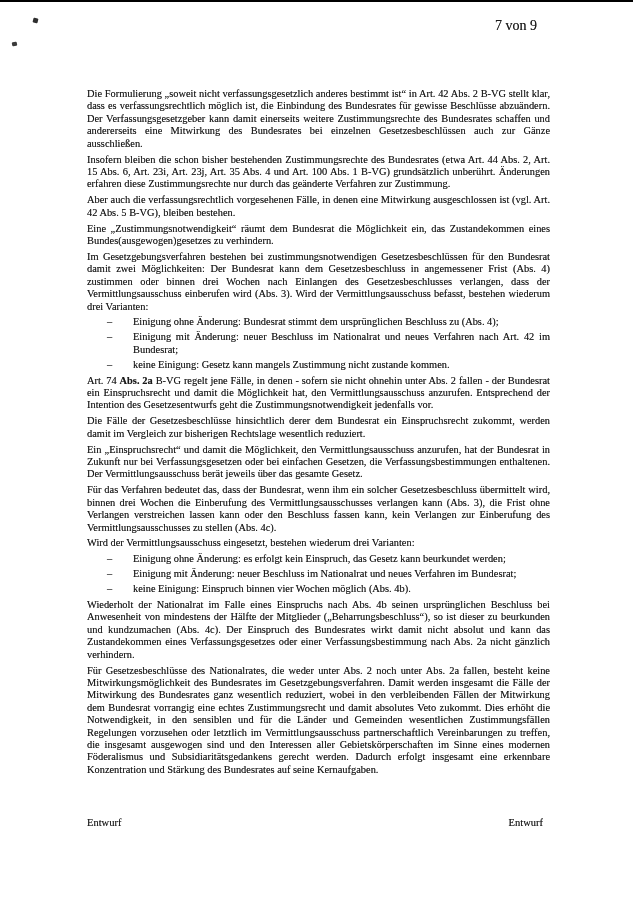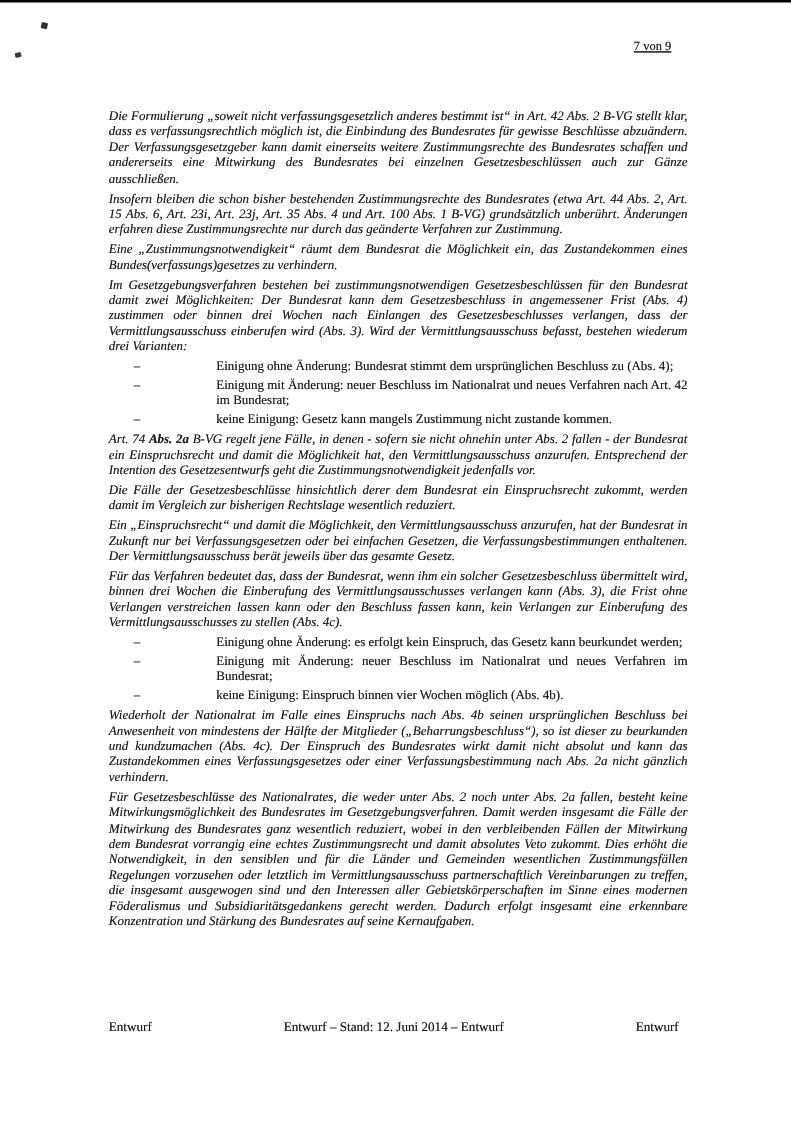--- a/index.html
+++ b/index.html
@@ -21,92 +21,92 @@
     position: absolute; left: 33px; top: 18px;
     width: 5px; height: 5px; background: #2f2f2f;
     transform: rotate(14deg); border-radius: 1px;
   }
   .speck-b {
     position: absolute; left: 12px; top: 42px;
     width: 5px; height: 4px; background: #3a3a3a;
     transform: rotate(-12deg); border-radius: 1px;
   }
   .page-number {
-    position: absolute; top: 31px; right: 96px;
-    font-size: 10px; line-height: 13px;
+    position: absolute; top: 19px; right: 96px;
+    font-size: 14px; line-height: 13px;
     text-shadow: 0 0 0.5px rgba(0,0,0,0.55);
-    text-decoration: underline;
   }
   .doc-body {
     position: absolute; left: 87px; top: 88px; width: 463px;
     font-size: 10.4px; line-height: 12.4px;
     text-align: justify;
     text-shadow: 0 0 0.5px rgba(0,0,0,0.55);
   }
-  .para { margin: 0 0 3.5px 0; text-align: justify; font-style: italic; }
+  .para { margin: 0 0 3.5px 0; text-align: justify; }
   .bold { font-weight: bold; }
   .blist { margin: 0 0 3.5px 0; }
   .li { display: flex; margin: 0 0 2.5px 0; padding-left: 20px; }
   .dash { flex: 0 0 26px; }
-  .litext { flex: 1 1 auto; text-align: justify; margin-left: 40px; }
+  .litext { flex: 1 1 auto; text-align: justify; }
   .footer {
     position: absolute; left: 87px; right: 90px; top: 816px;
     display: flex; justify-content: space-between; align-items: center;
     font-size: 10.5px; line-height: 13px;
     text-shadow: 0 0 0.5px rgba(0,0,0,0.55);
     background: #ffffff;
   }
 </style>
 </head>
 <body>
 
 <div class="scan-topline"></div>
 <div class="speck-a"></div>
 <div class="speck-b"></div>
 
 <div class="page-number">7 von 9</div>
 
 <div class="doc-body">
     <p class="para"><span>Die Formulierung „soweit nicht verfassungsgesetzlich anderes bestimmt ist“ in Art. 42 Abs. 2 B-VG stellt klar, dass es verfassungsrechtlich möglich ist, die Einbindung des Bundesrates für gewisse Beschlüsse abzuändern. Der Verfassungsgesetzgeber kann damit einerseits weitere Zustimmungsrechte des Bundesrates schaffen und andererseits eine Mitwirkung des Bundesrates bei einzelnen Gesetzesbeschlüssen auch zur Gänze ausschließen.</span></p>
     <p class="para"><span>Insofern bleiben die schon bisher bestehenden Zustimmungsrechte des Bundesrates (etwa Art. 44 Abs. 2, Art. 15 Abs. 6, Art. 23i, Art. 23j, Art. 35 Abs. 4 und Art. 100 Abs. 1 B-VG) grundsätzlich unberührt. Änderungen erfahren diese Zustimmungsrechte nur durch das geänderte Verfahren zur Zustimmung.</span></p>
-    <p class="para"><span>Eine „Zustimmungsnotwendigkeit“ räumt dem Bundesrat die Möglichkeit ein, das Zustandekommen eines Bundes(verfassungs)gesetzes zu verhindern.</span></p>
+    <p class="para"><span>Aber auch die verfassungsrechtlich vorgesehenen Fälle, in denen eine Mitwirkung ausgeschlossen ist (vgl. Art. 42 Abs. 5 B-VG), bleiben bestehen.</span></p>
+    <p class="para"><span>Eine „Zustimmungsnotwendigkeit“ räumt dem Bundesrat die Möglichkeit ein, das Zustandekommen eines Bundes(ausgewogen)gesetzes zu verhindern.</span></p>
     <p class="para"><span>Im Gesetzgebungsverfahren bestehen bei zustimmungsnotwendigen Gesetzesbeschlüssen für den Bundesrat damit zwei Möglichkeiten: Der Bundesrat kann dem Gesetzesbeschluss in angemessener Frist (Abs. 4) zustimmen oder binnen drei Wochen nach Einlangen des Gesetzesbeschlusses verlangen, dass der Vermittlungsausschuss einberufen wird (Abs. 3). Wird der Vermittlungsausschuss befasst, bestehen wiederum drei Varianten:</span></p>
     <div class="blist">
       <div class="li">
         <span class="dash">–</span>
         <span class="litext">Einigung ohne Änderung: Bundesrat stimmt dem ursprünglichen Beschluss zu (Abs. 4);</span>
       </div>
       <div class="li">
         <span class="dash">–</span>
         <span class="litext">Einigung mit Änderung: neuer Beschluss im Nationalrat und neues Verfahren nach Art. 42 im Bundesrat;</span>
       </div>
       <div class="li">
         <span class="dash">–</span>
         <span class="litext">keine Einigung: Gesetz kann mangels Zustimmung nicht zustande kommen.</span>
       </div>
     </div>
     <p class="para"><span>Art. 74 </span><span class="bold">Abs. 2a</span><span> B-VG regelt jene Fälle, in denen - sofern sie nicht ohnehin unter Abs. 2 fallen - der Bundesrat ein Einspruchsrecht und damit die Möglichkeit hat, den Vermittlungsausschuss anzurufen. Entsprechend der Intention des Gesetzesentwurfs geht die Zustimmungsnotwendigkeit jedenfalls vor.</span></p>
     <p class="para"><span>Die Fälle der Gesetzesbeschlüsse hinsichtlich derer dem Bundesrat ein Einspruchsrecht zukommt, werden damit im Vergleich zur bisherigen Rechtslage wesentlich reduziert.</span></p>
     <p class="para"><span>Ein „Einspruchsrecht“ und damit die Möglichkeit, den Vermittlungsausschuss anzurufen, hat der Bundesrat in Zukunft nur bei Verfassungsgesetzen oder bei einfachen Gesetzen, die Verfassungsbestimmungen enthaltenen. Der Vermittlungsausschuss berät jeweils über das gesamte Gesetz.</span></p>
     <p class="para"><span>Für das Verfahren bedeutet das, dass der Bundesrat, wenn ihm ein solcher Gesetzesbeschluss übermittelt wird, binnen drei Wochen die Einberufung des Vermittlungsausschusses verlangen kann (Abs. 3), die Frist ohne Verlangen verstreichen lassen kann oder den Beschluss fassen kann, kein Verlangen zur Einberufung des Vermittlungsausschusses zu stellen (Abs. 4c).</span></p>
+    <p class="para"><span>Wird der Vermittlungsausschuss eingesetzt, bestehen wiederum drei Varianten:</span></p>
     <div class="blist">
       <div class="li">
         <span class="dash">–</span>
         <span class="litext">Einigung ohne Änderung: es erfolgt kein Einspruch, das Gesetz kann beurkundet werden;</span>
       </div>
       <div class="li">
         <span class="dash">–</span>
         <span class="litext">Einigung mit Änderung: neuer Beschluss im Nationalrat und neues Verfahren im Bundesrat;</span>
       </div>
       <div class="li">
         <span class="dash">–</span>
         <span class="litext">keine Einigung: Einspruch binnen vier Wochen möglich (Abs. 4b).</span>
       </div>
     </div>
     <p class="para"><span>Wiederholt der Nationalrat im Falle eines Einspruchs nach Abs. 4b seinen ursprünglichen Beschluss bei Anwesenheit von mindestens der Hälfte der Mitglieder („Beharrungsbeschluss“), so ist dieser zu beurkunden und kundzumachen (Abs. 4c). Der Einspruch des Bundesrates wirkt damit nicht absolut und kann das Zustandekommen eines Verfassungsgesetzes oder einer Verfassungsbestimmung nach Abs. 2a nicht gänzlich verhindern.</span></p>
     <p class="para"><span>Für Gesetzesbeschlüsse des Nationalrates, die weder unter Abs. 2 noch unter Abs. 2a fallen, besteht keine Mitwirkungsmöglichkeit des Bundesrates im Gesetzgebungsverfahren. Damit werden insgesamt die Fälle der Mitwirkung des Bundesrates ganz wesentlich reduziert, wobei in den verbleibenden Fällen der Mitwirkung dem Bundesrat vorrangig eine echtes Zustimmungsrecht und damit absolutes Veto zukommt. Dies erhöht die Notwendigkeit, in den sensiblen und für die Länder und Gemeinden wesentlichen Zustimmungsfällen Regelungen vorzusehen oder letztlich im Vermittlungsausschuss partnerschaftlich Vereinbarungen zu treffen, die insgesamt ausgewogen sind und den Interessen aller Gebietskörperschaften im Sinne eines modernen Föderalismus und Subsidiaritätsgedankens gerecht werden. Dadurch erfolgt insgesamt eine erkennbare Konzentration und Stärkung des Bundesrates auf seine Kernaufgaben.</span></p>
   </div>
 
 <div class="footer">
   <span>Entwurf</span>
-  <span>Entwurf – Stand: 12. Juni 2014 – Entwurf</span>
   <span>Entwurf</span>
 </div>
 
 </body></html>

